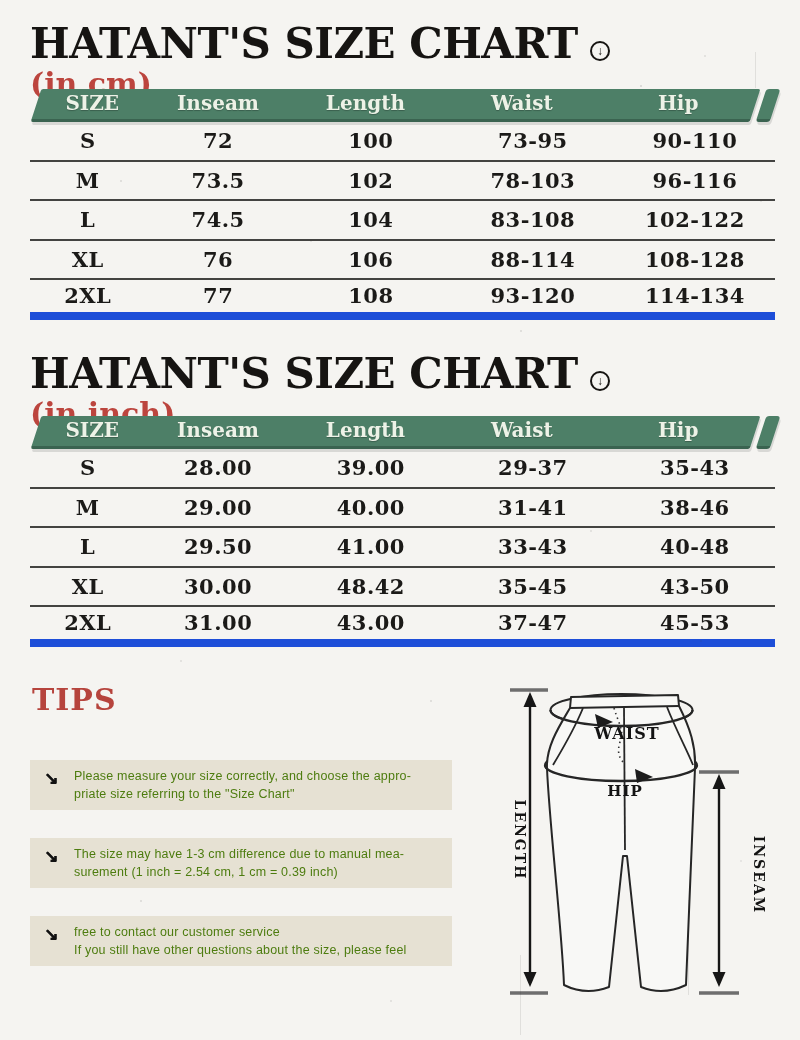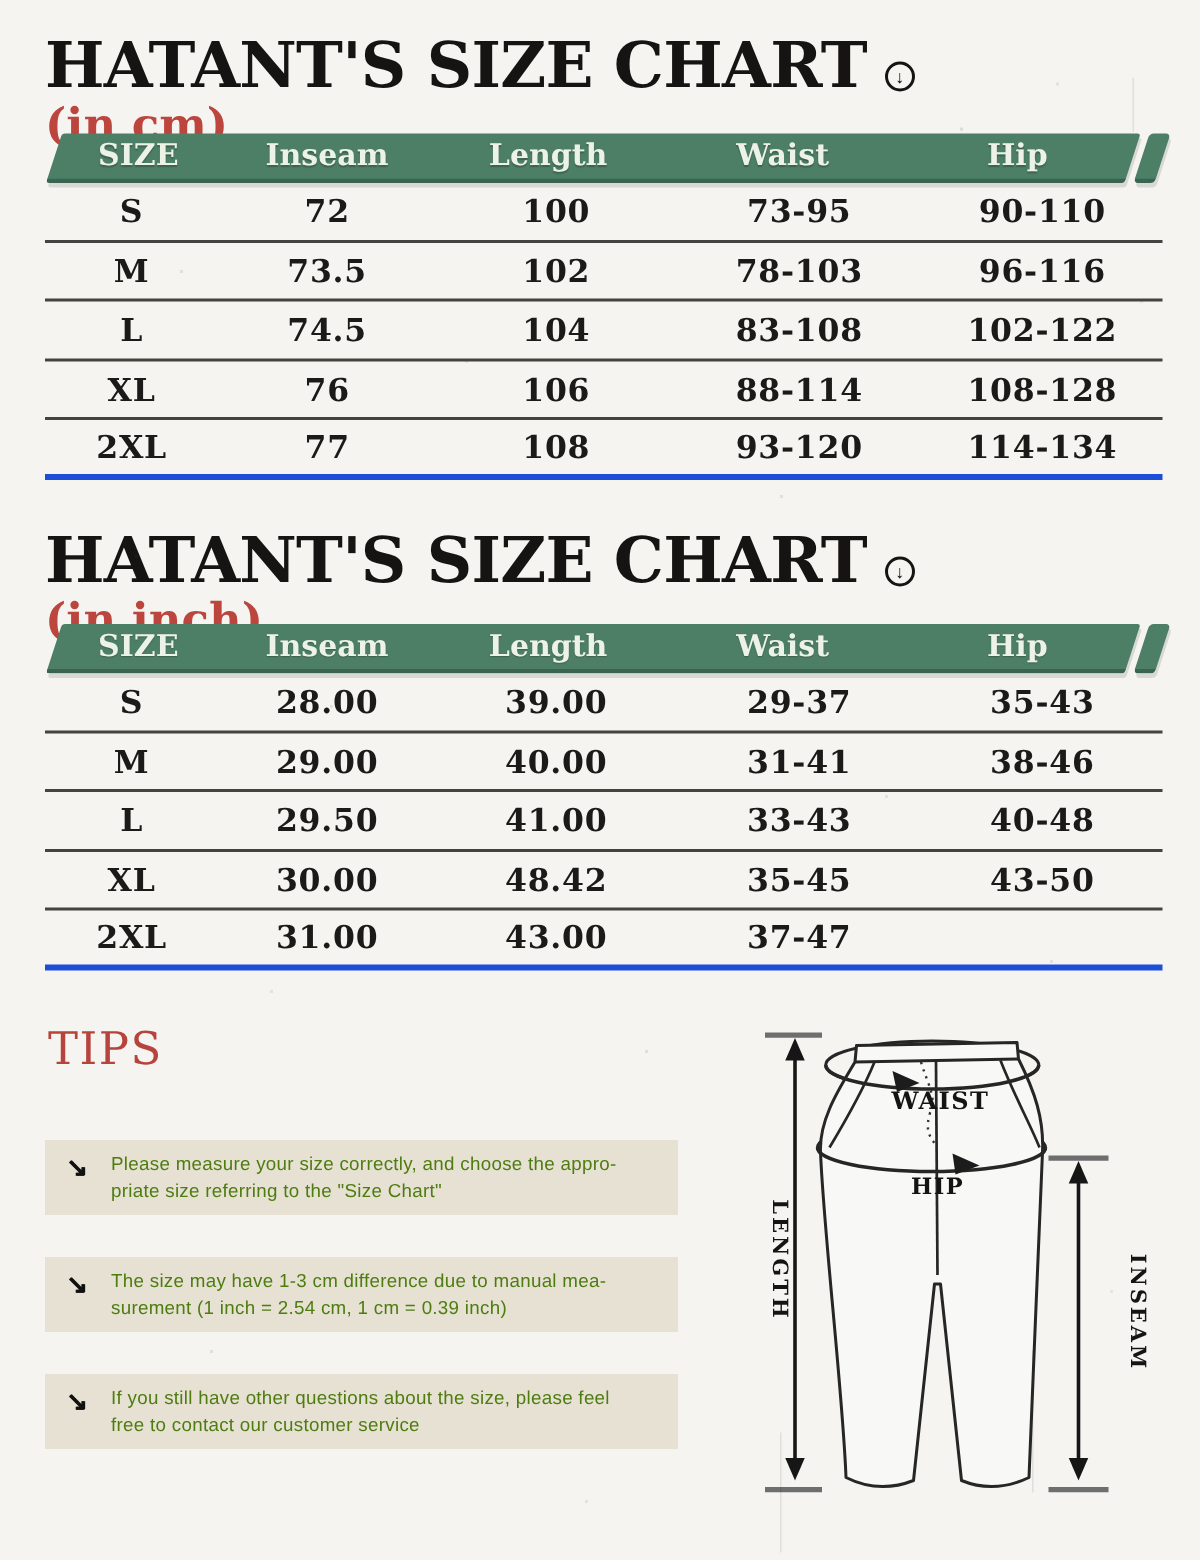--- a/index.html
+++ b/index.html
@@ -54,32 +54,32 @@
     font-size:20px; color:#edf2e7; text-shadow:0 1px 1px rgba(0,0,0,0.25);
     padding-bottom:2px;
   }
 
   
   .trows { position:absolute; left:30px; right:25px; }
   .trow {
     display:flex; align-items:center; height:39.5px;
     border-bottom:2px solid #434341;
   }
-  .trow:last-child { border-bottom:4px solid #1d4ed8; }
+  .trow:last-child { border-bottom:8px solid #1d4ed8;justify-content:flex-end; }
   .tcell {
     text-align:center; font-family:"DejaVu Serif", serif; font-weight:bold;
     font-size:21px; color:#1b1a18; letter-spacing:0.5px;
   }
   .c0 { width:15.5%; } .c1 { width:19.5%; } .c2 { width:21.5%; }
   .c3 { width:22%; }   .c4 { width:21.5%; }
 
   
   #tips-heading {
     position:absolute; left:32px; top:682px;
-    font-family:"DejaVu Serif", serif; font-weight:normal;
+    font-family:"DejaVu Serif", serif; font-weight:bold;
     font-size:30px; color:#b6443d; letter-spacing:1px;
   }
   .tipbox {
     position:absolute; left:30px; width:422px;
     background:#e6e1d3; padding:7px 10px 7px 44px; min-height:48px;
   }
   .tip-arrow {
     position:absolute; left:14px; top:8px;
     font-size:17px; font-weight:900; color:#111;
     text-shadow:0.5px 0 0 #111;
@@ -226,41 +226,42 @@
       <div class="tcell c1">30.00</div>
       <div class="tcell c2">48.42</div>
       <div class="tcell c3">35-45</div>
       <div class="tcell c4">43-50</div>
     </div>
     <div class="trow">
       <div class="tcell c0">2XL</div>
       <div class="tcell c1">31.00</div>
       <div class="tcell c2">43.00</div>
       <div class="tcell c3">37-47</div>
+      <div class="tcell c4">45-53</div>
     </div>
   </div>
 
   <div id="tips-heading">TIPS</div>
 
   <div class="tipbox" style="top:760px">
     <span class="tip-arrow">↘</span>
     <span class="tipline">Please measure your size correctly, and choose the appro-</span>
     <span class="tipline">priate size referring to the "Size Chart"</span>
   </div>
 
   <div class="tipbox" style="top:838px">
     <span class="tip-arrow">↘</span>
     <span class="tipline">The size may have 1-3 cm difference due to manual mea-</span>
     <span class="tipline">surement (1 inch = 2.54 cm, 1 cm = 0.39 inch)</span>
   </div>
 
   <div class="tipbox" style="top:916px">
     <span class="tip-arrow">↘</span>
+    <span class="tipline">free to contact our customer service</span>
     <span class="tipline">If you still have other questions about the size, please feel</span>
-    <span class="tipline">free to contact our customer service</span>
   </div>
 
   <svg id="diagram" width="300" height="330" viewBox="0 0 300 330">
 
     <ellipse cx="131.5" cy="30" rx="71" ry="16" fill="none" stroke="#262626" stroke-width="2"></ellipse>
     <ellipse cx="131" cy="85" rx="76" ry="16" fill="none" stroke="#262626" stroke-width="2"></ellipse>
 
     <path d="M 81,17 L 188,15 L 189,26
              C 200,48 206,66 205,88
              C 203,140 198,250 196,305

